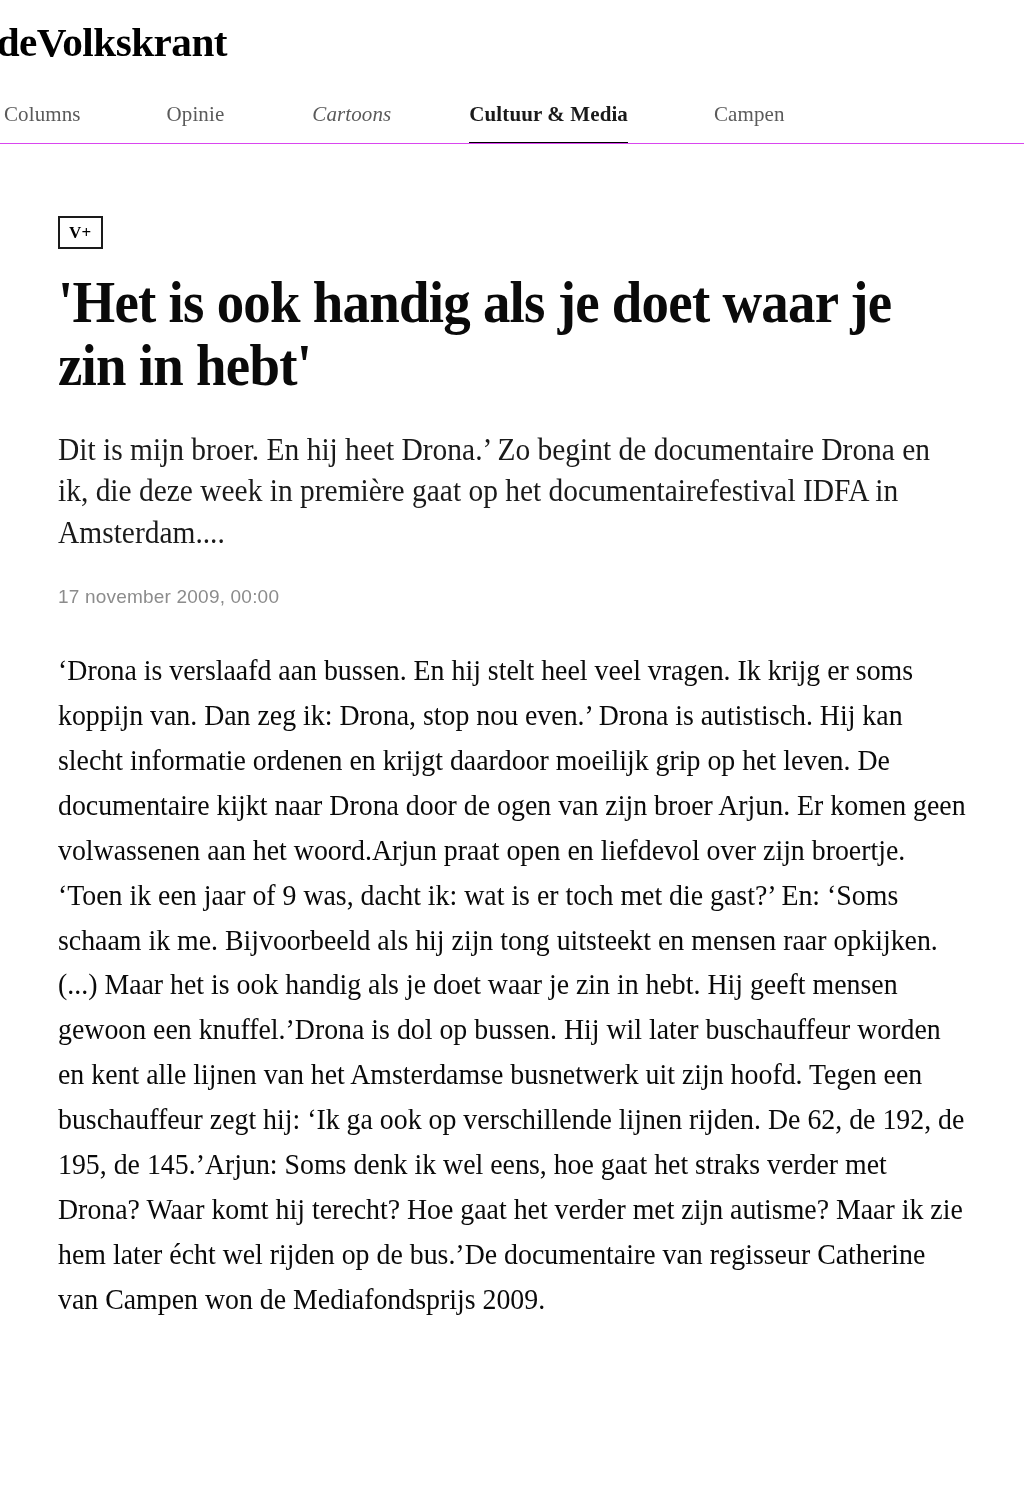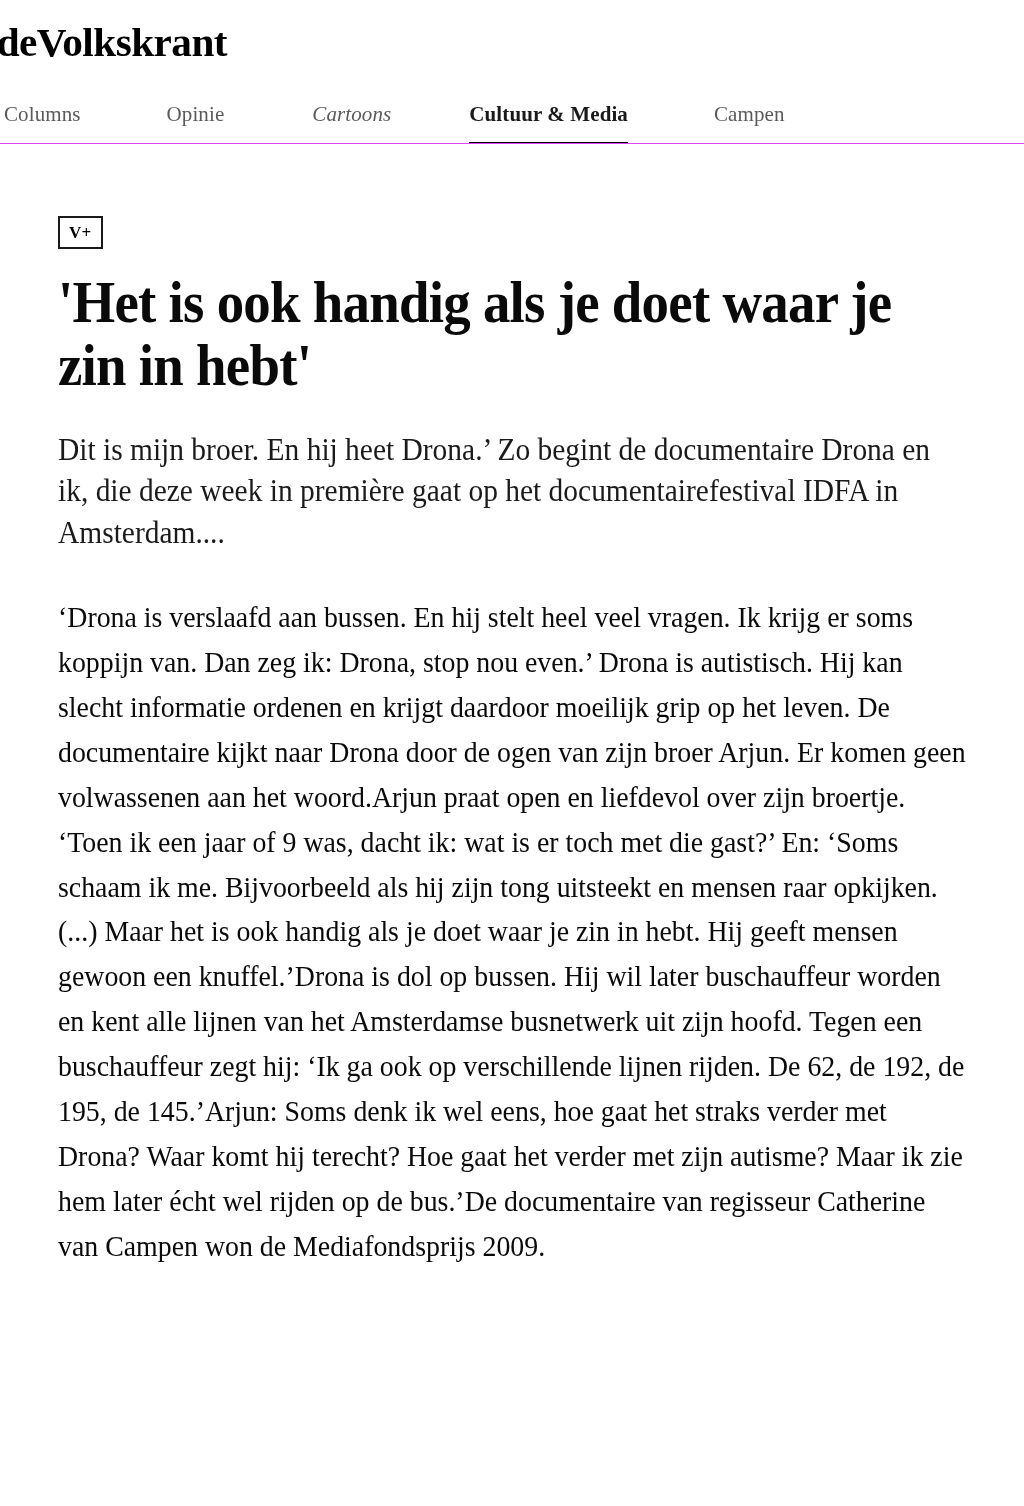--- a/index.html
+++ b/index.html
@@ -181,16 +181,17 @@
 <main class="article">
 
   <div class="badge-row">
     <span class="badge">V+</span>
   </div>
 
   <h1 class="headline">'Het is ook handig als je doet waar je zin in hebt'</h1>
 
   <p class="standfirst">Dit is mijn broer. En hij heet Drona.’ Zo begint de documentaire Drona en ik, die deze week in première gaat op het documentairefestival IDFA in Amsterdam....</p>
 
+  <div class="timestamp">17 november 2009, 00:00</div>
 
   <div class="body-text">‘Drona is verslaafd aan bussen. En hij stelt heel veel vragen. Ik krijg er soms koppijn van. Dan zeg ik: Drona, stop nou even.’ Drona is autistisch. Hij kan slecht informatie ordenen en krijgt daardoor moeilijk grip op het leven. De documentaire kijkt naar Drona door de ogen van zijn broer Arjun. Er komen geen volwassenen aan het woord.Arjun praat open en liefdevol over zijn broertje. ‘Toen ik een jaar of 9 was, dacht ik: wat is er toch met die gast?’ En: ‘Soms schaam ik me. Bijvoorbeeld als hij zijn tong uitsteekt en mensen raar opkijken. (...) Maar het is ook handig als je doet waar je zin in hebt. Hij geeft mensen gewoon een knuffel.’Drona is dol op bussen. Hij wil later buschauffeur worden en kent alle lijnen van het Amsterdamse busnetwerk uit zijn hoofd. Tegen een buschauffeur zegt hij: ‘Ik ga ook op verschillende lijnen rijden. De 62, de 192, de 195, de 145.’Arjun: Soms denk ik wel eens, hoe gaat het straks verder met Drona? Waar komt hij terecht? Hoe gaat het verder met zijn autisme? Maar ik zie hem later écht wel rijden op de bus.’De documentaire van regisseur Catherine van Campen won de Mediafondsprijs 2009.</div>
 
 </main>
 
 </body></html>

